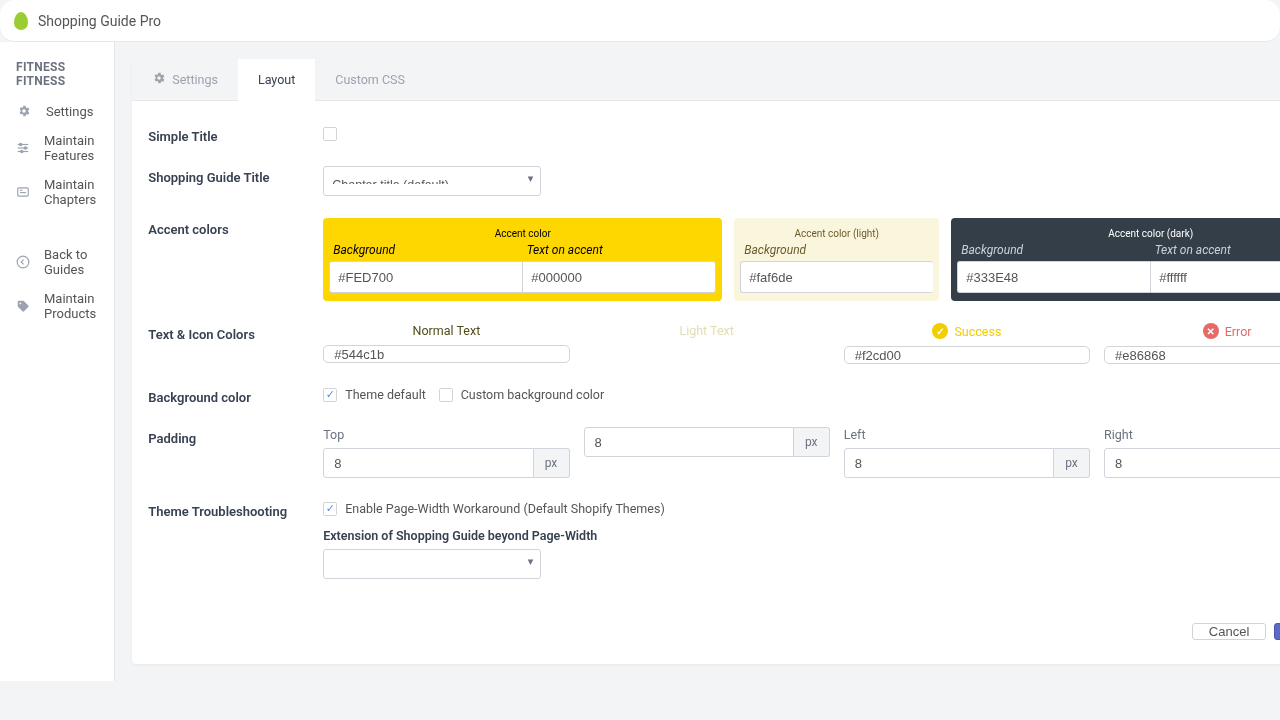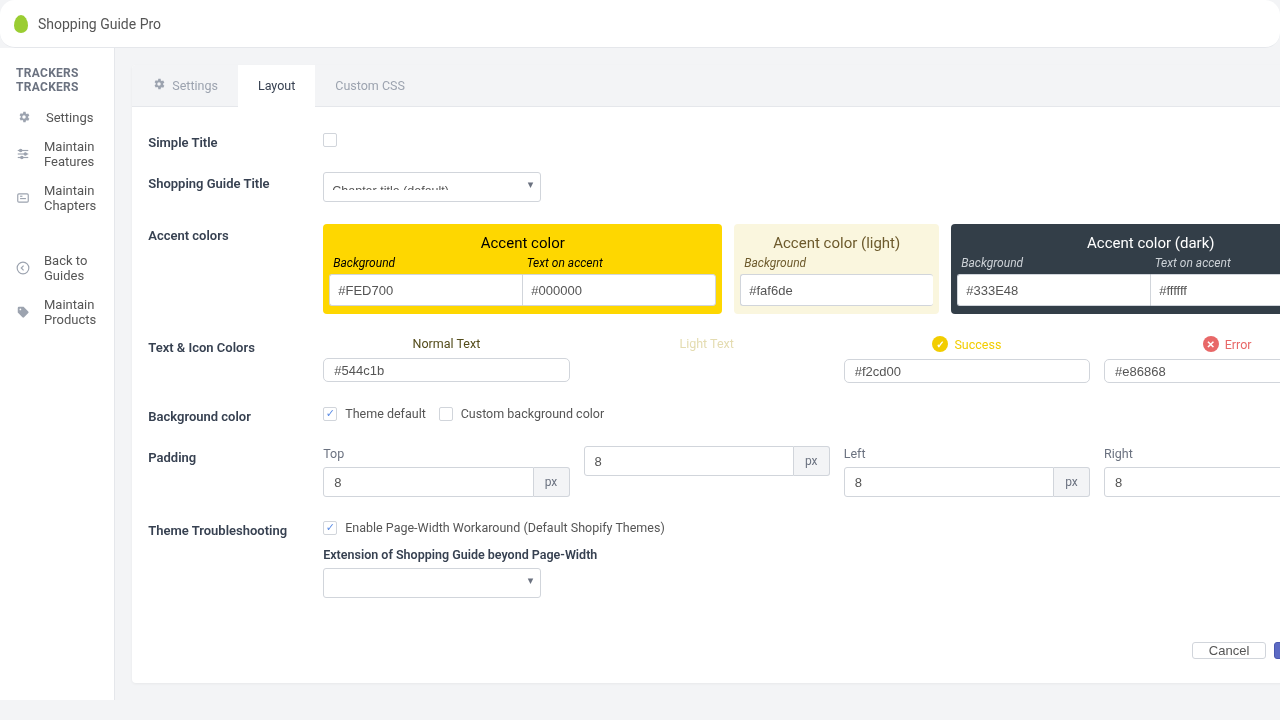--- a/index.html
+++ b/index.html
@@ -1,17 +1,17 @@
 <!DOCTYPE html>
 <html><head>
 <meta charset="utf-8">
 <style>
 * { box-sizing: border-box; margin: 0; padding: 0; }
 body { font-family: -apple-system, BlinkMacSystemFont, "Segoe UI", Roboto, Helvetica, Arial, sans-serif; font-size: 13px; color: #555; background: #f3f4f6; }
-.topbar { height: 48px; background: #fff; border-bottom: 1px solid #e5e7eb; display: flex; align-items: center; padding: 0 14px; border-radius: 15px; }
+.topbar { height: 42px; background: #fff; border-bottom: 1px solid #e5e7eb; display: flex; align-items: center; padding: 0 14px; border-radius: 15px; }
 .logo { width: 14px; height: 18px; background: #9acd32; border-radius: 50% 50% 50% 50% / 60% 60% 40% 40%; margin-right: 10px; }
 .app-title { font-size: 14px; color: #555; }
 .layout { display: flex; }
 .sidebar { width: 193px; background: #fff; border-right: 1px solid #e5e7eb; padding: 18px 0; min-height: 560px; }
 .sidebar-header { font-size: 12px; font-weight: 700; color: #6b7280; letter-spacing: .3px; padding: 0 16px 8px; }
 .sidebar-item { display: flex; align-items: center; padding: 7px 16px; font-size: 13px; color: #555; cursor: pointer; }
 .sidebar-item .icn { width: 16px; height: 16px; color: #9ca3af; margin-right: 14px; display: flex; align-items: center; justify-content: center; }
 .sidebar-item.back { margin-top: 26px; }
 .main { flex: 1; padding: 17px; }
 .card { background: #fff; border-radius: 4px; box-shadow: 0 1px 3px rgba(0,0,0,.05); }
@@ -23,36 +23,36 @@
 .row-label { width: 175px; font-size: 13px; font-weight: 600; color: #374151; padding-top: 4px; }
 .row-content { flex: 1; }
 .select { width: 218px; height: 30px; border: 1px solid #d1d5db; border-radius: 3px; padding: 11px 8px; font-size: 12.5px; color: #555; background: #fff; appearance: none; position: relative; }
 .select-wrap { position: relative; width: 218px; }
 .select-wrap::after { content: "▾"; position: absolute; right: 8px; top: 6px; font-size: 11px; color: #6b7280; pointer-events: none; }
 .chk { width: 14px; height: 14px; border: 1px solid #d1d5db; border-radius: 2px; display: inline-flex; align-items: center; justify-content: center; vertical-align: middle; margin-right: 8px; color: #5c8de6; font-size: 11px; cursor: pointer; }
 .chk.checked::after { content: "✓"; }
 .chk-label { font-size: 12.5px; color: #555; vertical-align: middle; }
 .accent-grid { display: flex; gap: 12px; }
 .accent-card { flex: 1; border-radius: 4px; padding: 10px 6px 8px; }
-.accent-title { text-align: center; font-size: 15px; margin-bottom: 4px; }
+.accent-title { text-align: center; font-size: 10px; margin-bottom: 4px; }
 .accent-sub { display: flex; font-size: 12px; margin-bottom: 4px; font-style: italic; }
 .accent-sub span { flex: 1; padding-left: 4px; }
 .accent-inputs { display: flex; }
 .accent-inputs input { flex: 1; height: 32px; border: 1px solid #d1d5db; padding: 1px 8px; font-size: 13px; color: #555; background: #fff; }
 .accent-inputs input:first-child { border-radius: 3px 0 0 3px; border-right: none; }
 .accent-inputs input:last-child { border-radius: 0 3px 3px 0; }
 .accent-inputs.single input { border-radius: 3px; }
 .card-yellow { background: #fed700; color: #000; }
 .card-light { background: #faf6de; color: #6d5a2c; }
 .card-dark { background: #333e48; color: #fff; }
 .card-dark .accent-sub { color: #cdd2d7; }
 .text-colors { display: flex; gap: 14px; }
 .tc { flex: 1; }
 .tc-label { display: flex; align-items: center; justify-content: center; font-size: 12.5px; margin-bottom: 7px; gap: 6px; }
-.tc input { width: 100%; height: 24px; border: 1px solid #d1d5db; border-radius: 5px; padding: 0 10px; font-size: 13px; color: #555; }
+.tc input { width: 100%; height: 18px; border: 1px solid #d1d5db; border-radius: 5px; padding: 0 10px; font-size: 13px; color: #555; }
 .badge { width: 16px; height: 16px; border-radius: 50%; display: inline-flex; align-items: center; justify-content: center; color: #fff; font-size: 10px; font-weight: bold; }
 .badge.success { background: #f2cd00; }
 .badge.error { background: #e86868; }
 .pad-grid { display: flex; gap: 14px; }
 .pad-col { flex: 1; }
 .pad-label { font-size: 12.5px; color: #6b7280; margin-bottom: 6px; }
 .input-group { display: flex; }
 .input-group input { flex: 1; height: 30px; border: 1px solid #d1d5db; border-radius: 3px 0 0 3px; padding: 0 10px; font-size: 13px; color: #555; }
 .input-group .addon { width: 36px; height: 30px; border: 1px solid #d1d5db; border-left: none; border-radius: 0 3px 3px 0; background: #f3f4f6; display: flex; align-items: center; justify-content: center; font-size: 12px; color: #6b7280; }
 .sublabel { font-size: 12.5px; font-weight: 600; color: #374151; margin: 12px 0 6px; }
@@ -67,21 +67,21 @@
 </head>
 <body>
 
 <div class="topbar">
   <div class="logo"></div>
   <div class="app-title">Shopping Guide Pro</div>
 </div>
 
 <div class="layout">
   <div class="sidebar">
-    <div class="sidebar-header">TRACKERS TRACKERS</div>
+    <div class="sidebar-header">FITNESS FITNESS</div>
     <div class="sidebar-item">
       <span class="icn">
           <svg viewBox="0 0 24 24" fill="currentColor">
             <path d="M19.14 12.94a7.07 7.07 0 000-1.88l2.03-1.58-2-3.46-2.39.96a7.03 7.03 0 00-1.62-.94L14.8 3h-4l-.36 2.54c-.58.24-1.12.55-1.62.94l-2.39-.96-2 3.46 2.03 1.58a7.07 7.07 0 000 1.88L4.43 14.5l2 3.46 2.39-.96c.5.39 1.04.7 1.62.94L10.8 21h4l.36-2.54c.58-.24 1.12-.55 1.62-.94l2.39.96 2-3.46-2.03-1.58zM12 15a3 3 0 110-6 3 3 0 010 6z"></path>
           </svg>
         </span>
       <span>Settings</span>
     </div>
     <div class="sidebar-item">
       <span class="icn">

